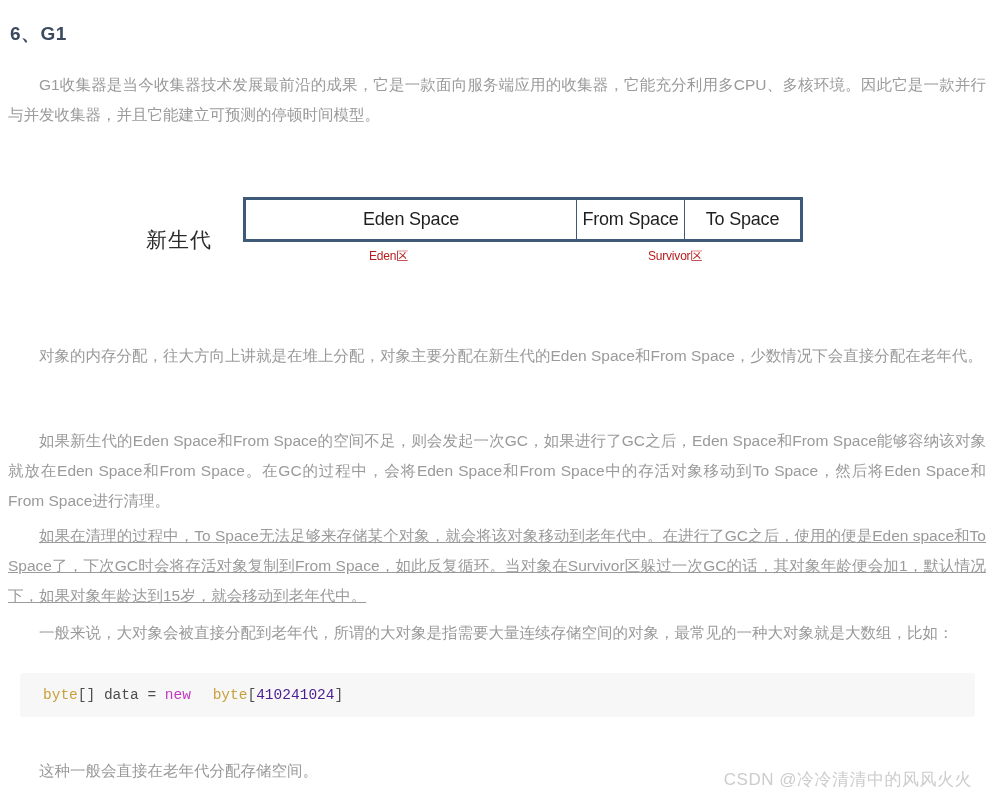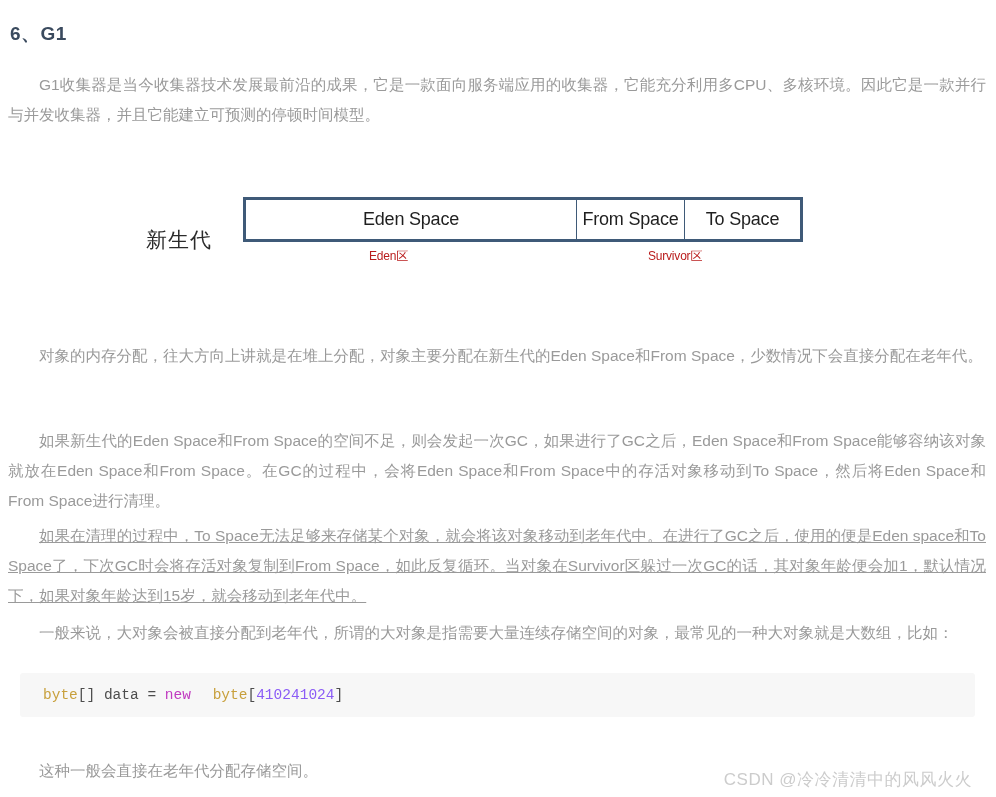--- a/index.html
+++ b/index.html
@@ -125,21 +125,21 @@
     padding-left: 10px;
     font-family: "Liberation Mono", "DejaVu Sans Mono", monospace;
     font-size: 14.5px;
     white-space: pre;
     letter-spacing: 0px;
   }
   .tok-type    { color: #c8a03c; margin-left: 13px; }
   .tok-plain   { color: #4d4d4d; }
   .tok-ident   { color: #4d4d4d; }
   .tok-keyword { color: #c03ac0; }
-  .tok-number  { color: #8b5cf6; }
+  .tok-number  { color: #4c1d95; }
 
   
   .watermark {
     position: absolute;
     right: 24px;
     top: 768px;
     font-size: 17px;
     color: #cccccc;
     white-space: nowrap;
     letter-spacing: 0.5px;

